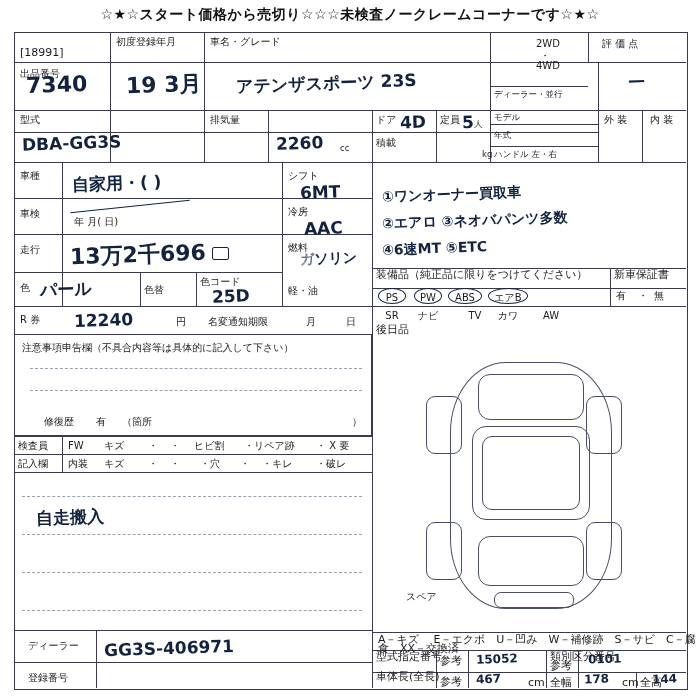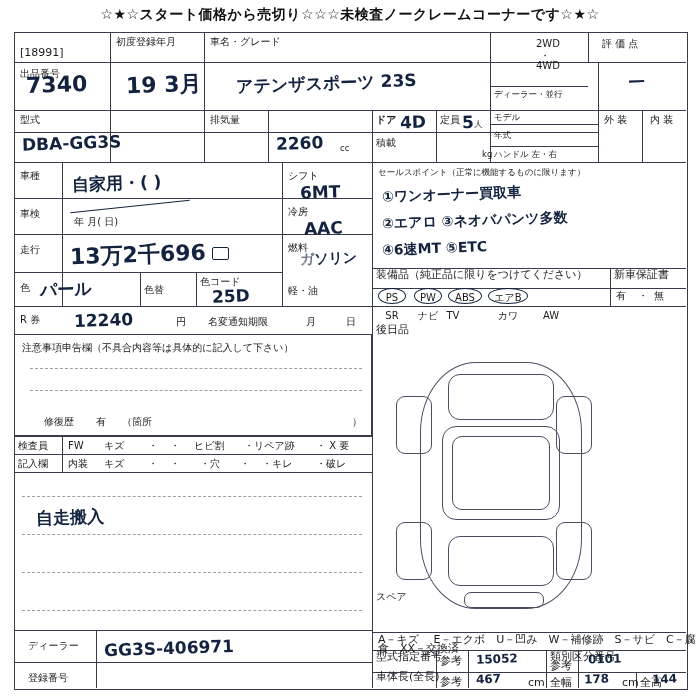--- a/index.html
+++ b/index.html
@@ -38,21 +38,21 @@
   .banner{
     position:absolute;left:0;top:0;width:700px;height:30px;
     display:flex;align-items:center;justify-content:center;
     font-size:14px;font-weight:bold;letter-spacing:0.5px;color:#111;
   }
 
   
   .frame{position:absolute;left:14px;top:32px;width:672px;height:656px;border:1px solid #3a3a4a;}
 
   
-  .diagram{position:absolute;left:360px;top:340px;width:298px;height:290px;}
+  .diagram{position:absolute;left:390px;top:340px;width:298px;height:290px;}
   .carbody{
     position:absolute;left:60px;top:22px;width:160px;height:245px;
     border:1.5px solid #4a4f63;border-radius:56px/70px;
   }
   .wheel{position:absolute;border:1.5px solid #4a4f63;border-radius:9px;width:34px;height:56px;}
   .inner{position:absolute;border:1.5px solid #4a4f63;}
   .spare-txt{position:absolute;font-size:10px;}
 </style>
 </head>
 <body>
@@ -102,21 +102,21 @@
   <div class="abs lbl" style="left:604px;top:114px;">外 装</div>
   <div class="abs lbl" style="left:650px;top:114px;">内 装</div>
 
   <div class="abs lbl" style="left:20px;top:114px;">型式</div>
   <div class="abs hand hand-m" style="left:22px;top:133px;">DBA-GG3S</div>
 
   <div class="abs lbl" style="left:210px;top:114px;">排気量</div>
   <div class="abs hand hand-m" style="left:276px;top:133px;">2260</div>
   <div class="abs lbl8" style="left:340px;top:144px;">cc</div>
 
-  <div class="abs lbl" style="left:376px;top:114px;font-weight:bold;">ドア</div>
+  <div class="abs lbl" style="left:376px;top:114px;">ドア</div>
   <div class="abs hand hand-m" style="left:400px;top:112px;">4D</div>
   <div class="abs lbl" style="left:440px;top:114px;">定員</div>
   <div class="abs hand hand-m" style="left:462px;top:112px;">5</div>
   <div class="abs lbl8" style="left:474px;top:120px;">人</div>
 
   <div class="abs lbl" style="left:376px;top:137px;">積載</div>
   <div class="abs lbl8" style="left:472px;top:150px;margin-left:10px;">kg</div>
 
   <div class="abs lbl8" style="left:494px;top:90px;">ディーラー・並行</div>
   <div class="abs lbl8" style="left:494px;top:113px;">モデル</div>
@@ -152,39 +152,38 @@
   <div class="abs hand hand-m" style="left:212px;top:286px;">25D</div>
 
   <div class="abs lbl" style="left:288px;top:170px;">シフト</div>
   <div class="abs hand hand-m" style="left:300px;top:182px;">6MT</div>
   <div class="abs lbl" style="left:288px;top:206px;">冷房</div>
   <div class="abs hand hand-m" style="left:304px;top:218px;">AAC</div>
   <div class="abs lbl" style="left:288px;top:242px;">燃料</div>
   <div class="abs hand hand-s" style="left:300px;top:250px;">ガソリン</div>
   <div class="abs lbl" style="left:288px;top:285px;">軽・油</div>
 
-  <div class="abs lbl8" style="left:378px;top:168px;">セールスポイント（正常に機能するものに限ります）</div>
   <div class="abs hand hand-s" style="left:382px;top:186px;">①ワンオーナー買取車</div>
   <div class="abs hand hand-s" style="left:382px;top:212px;">②エアロ  ③ネオバパンツ多数</div>
   <div class="abs hand hand-s" style="left:382px;top:240px;">④6速MT  ⑤ETC</div>
 
   <div class="hline" style="left:372px;top:268px;width:314px;"></div>
   <div class="hline" style="left:372px;top:288px;width:314px;"></div>
   <div class="vline" style="left:610px;top:268px;height:38px;"></div>
   <div class="abs lbl7" style="left:376px;top:271px;">装備品（純正品に限りをつけてください）</div>
   <div class="abs lbl7" style="left:614px;top:271px;">新車保証書</div>
 
   <div class="abs lbl ctr" style="left:376px;top:290px;width:32px;height:14px;">PS</div>
   <div class="abs lbl ctr" style="left:412px;top:290px;width:32px;height:14px;">PW</div>
   <div class="abs lbl ctr" style="left:448px;top:290px;width:34px;height:14px;">ABS</div>
   <div class="abs lbl ctr" style="left:488px;top:290px;width:40px;height:14px;">エアB</div>
   <div class="abs lbl ctr" style="left:534px;top:308px;width:34px;height:14px;">AW</div>
   <div class="abs lbl ctr" style="left:376px;top:308px;width:32px;height:14px;">SR</div>
   <div class="abs lbl ctr" style="left:412px;top:308px;width:32px;height:14px;">ナビ</div>
-  <div class="abs lbl ctr" style="left:436px;top:308px;width:34px;height:14px;text-align:right;">TV</div>
+  <div class="abs lbl ctr" style="left:458px;top:308px;width:34px;height:14px;text-align:right;">TV</div>
   <div class="abs lbl ctr" style="left:488px;top:308px;width:40px;height:14px;">カワ</div>
 
   <div class="abs" style="left:378px;top:288px;width:28px;height:16px;border:1.5px solid #13233f;border-radius:50%;"></div>
   <div class="abs" style="left:414px;top:288px;width:28px;height:16px;border:1.5px solid #13233f;border-radius:50%;"></div>
   <div class="abs" style="left:448px;top:288px;width:34px;height:16px;border:1.5px solid #13233f;border-radius:50%;"></div>
   <div class="abs" style="left:488px;top:288px;width:40px;height:16px;border:1.5px solid #13233f;border-radius:50%;"></div>
 
   <div class="abs lbl" style="left:616px;top:290px;">有</div>
   <div class="abs lbl" style="left:638px;top:290px;">・</div>
   <div class="abs lbl" style="left:654px;top:290px;">無</div>

